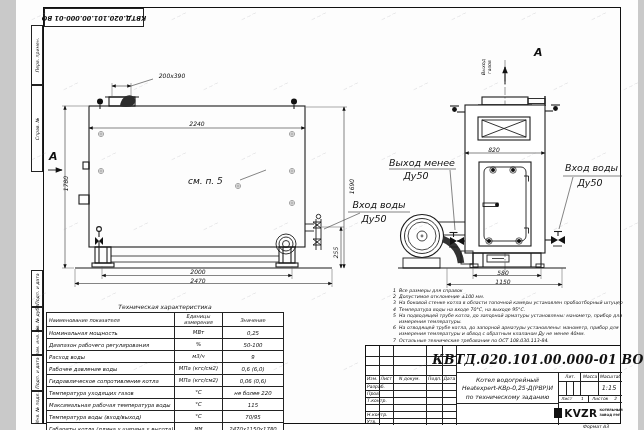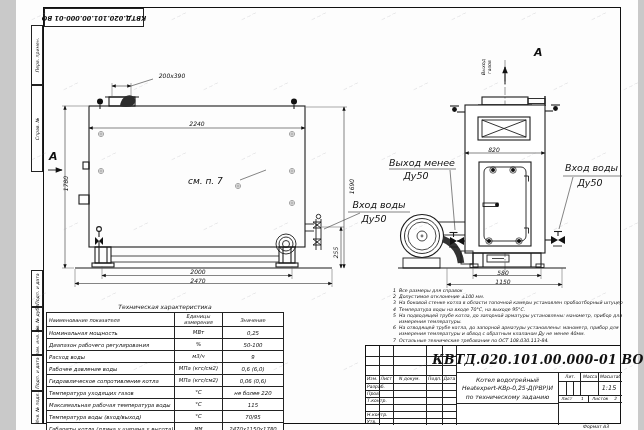--- a/index.html
+++ b/index.html
@@ -297,21 +297,21 @@
   <div class="dim" style="left:178px;top:268px;width:40px;">2000</div>
   <div class="dim" style="left:178px;top:277px;width:40px;">2470</div>
   <div class="dim" style="left:481px;top:145.5px;width:26px;">820</div>
   <div class="dim" style="left:490px;top:269px;width:26px;">580</div>
   <div class="dim" style="left:490px;top:278px;width:26px;">1150</div>
 
   <div class="lbl big" style="left:49px;top:150px;">А</div>
   <div class="lbl big" style="left:534px;top:46px;">А</div>
   <div class="gas">Выход
 газов</div>
-  <div class="lbl" style="left:188px;top:176px;font-size:9px;">см. п. 7</div>
+  <div class="lbl" style="left:188px;top:176px;font-size:9px;">см. п. 5</div>
   <div class="lbl" style="left:388px;top:157px;width:68px;">Выход менее</div>
   <div class="lbl" style="left:396px;top:170px;width:40px;">Ду50</div>
   <div class="lbl" style="left:560px;top:162px;width:63px;">Вход воды</div>
   <div class="lbl" style="left:568px;top:177px;width:44px;">Ду50</div>
   <div class="lbl" style="left:347px;top:199px;width:64px;">Вход воды</div>
   <div class="lbl" style="left:352px;top:213px;width:44px;">Ду50</div>
 
   <div class="notes">
     <div class="note">
         <span class="nn">1</span>
@@ -457,20 +457,28 @@
         <span>Лист</span>
         <span>1</span>
       </div>
       <div class="sc" style="border-left:1px solid #222;">
         <span>Листов</span>
         <span>2</span>
       </div>
     </div>
     <div class="hl" style="left:192px;top:56px;width:64px;"></div>
 
+    <div class="logo">
+      <span class="ico"></span>
+      <span class="kv">KVZR</span>
+      <span class="co">
+        <span style="display:block;">КОТЕЛЬНЫЙ</span>
+        <span style="display:block;">ЗАВОД РЭП</span>
+      </span>
+    </div>
   </div>
 
   <div class="format">Формат А3</div>
 
   <div class="wmlayer">
       <span class="wm" style="left: 30px; top: 12px;">~~~</span>
       <span class="wm" style="left: 100px; top: 12px;">~~~</span>
       <span class="wm" style="left: 170px; top: 12px;">~~~</span>
       <span class="wm" style="left: 240px; top: 12px;">~~~</span>
       <span class="wm" style="left: 310px; top: 12px;">~~~</span>

